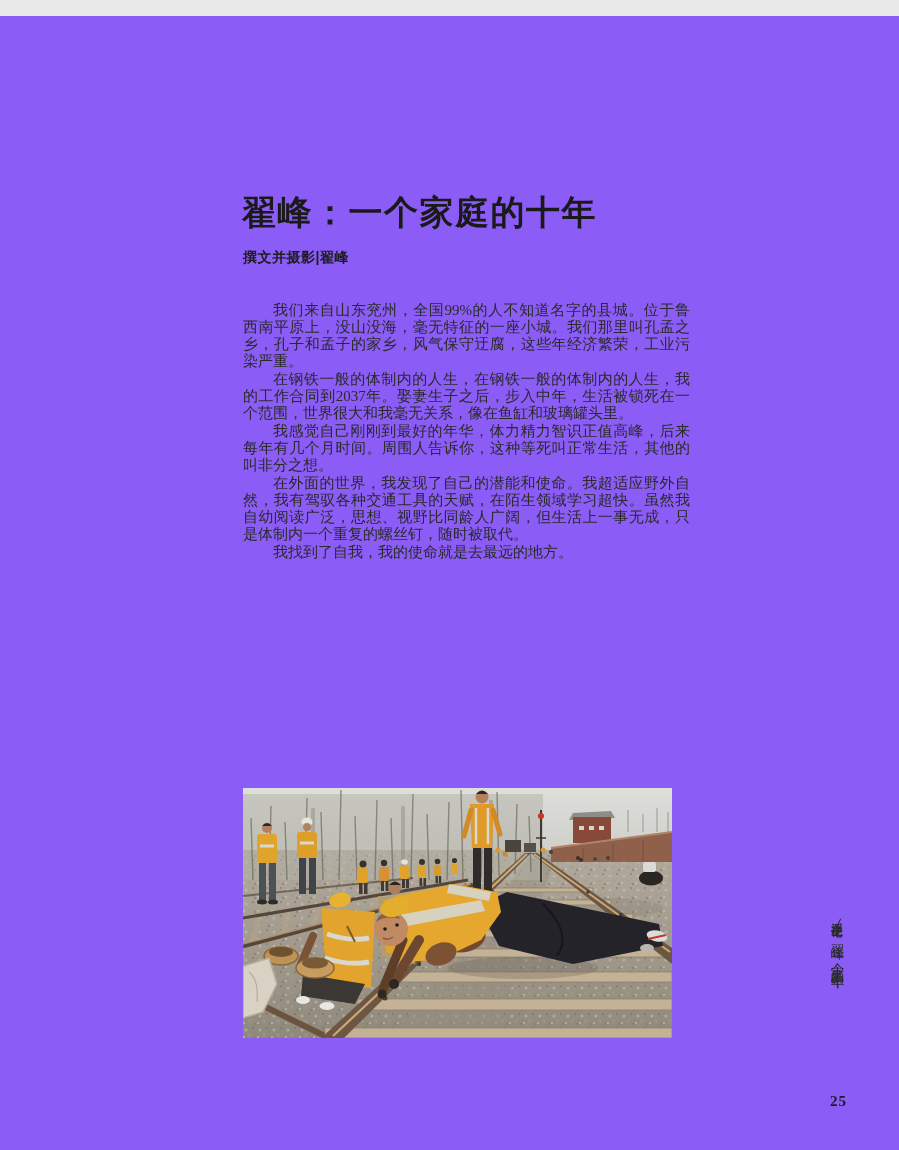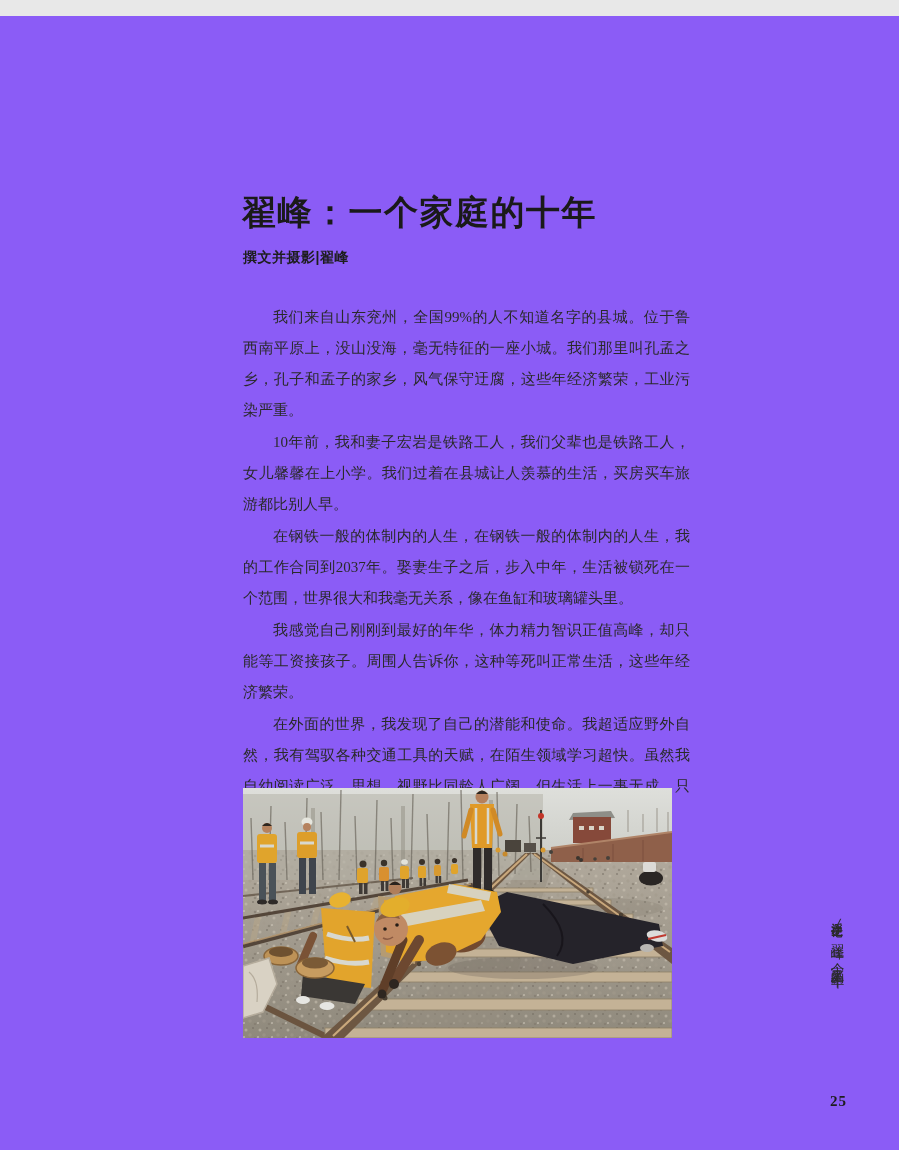--- a/index.html
+++ b/index.html
@@ -13,21 +13,21 @@
     font-size:34px;font-weight:700;letter-spacing:1.5px;color:#1a1a1a;
     font-family:"Liberation Serif","DejaVu Serif",serif;white-space:nowrap;
   }
   .article-byline{
     position:absolute;left:243px;top:233px;
     font-family:"Liberation Sans","DejaVu Sans",sans-serif;
     font-size:14px;font-weight:700;letter-spacing:0.5px;color:#1d1d1d;text-align:center;
   }
   .article-body{
     position:absolute;left:243px;top:286px;width:447px;
-    font-size:15px;line-height:31px;text-align:justify;color:#2a2a2a;
+    font-size:15px;line-height:17px;text-align:justify;color:#2a2a2a;
   }
   .article-body p{margin:0 0 1px 0;text-indent:2em;}
   .photo-figure{
     position:absolute;left:243px;top:772px;width:429px;height:250px;margin:0;
   }
   .photo-figure svg{display:block;}
   .spine{
     position:absolute;left:829px;top:898px;height:186px;
     writing-mode:vertical-rl;text-orientation:upright;
     color:#2a2a2a;line-height:1;white-space:nowrap;
@@ -48,23 +48,22 @@
 <body>
 
 <div class="page">
 
   <h1 class="article-title">翟峰：一个家庭的十年</h1>
 
   <div class="article-byline">撰文并摄影|翟峰</div>
 
   <div class="article-body">
     <p>我们来自山东兖州，全国99%的人不知道名字的县城。位于鲁西南平原上，没山没海，毫无特征的一座小城。我们那里叫孔孟之乡，孔子和孟子的家乡，风气保守迂腐，这些年经济繁荣，工业污染严重。</p>
-    <p>10年前，我和妻子宏岩是铁路工人，我们父辈也是铁路工人，女儿馨馨在上小学。我们过着在县城让人羡慕的生活，买房买车旅游都比别人早。</p>
     <p>在钢铁一般的体制内的人生，在钢铁一般的体制内的人生，我的工作合同到2037年。娶妻生子之后，步入中年，生活被锁死在一个范围，世界很大和我毫无关系，像在鱼缸和玻璃罐头里。</p>
-    <p>我感觉自己刚刚到最好的年华，体力精力智识正值高峰，却只能等工资接孩子。周围人告诉你，这种等死叫正常生活，这些年经济繁荣。</p>
+    <p>我感觉自己刚刚到最好的年华，体力精力智识正值高峰，后来每年有几个月时间。周围人告诉你，这种等死叫正常生活，其他的叫非分之想。</p>
     <p>在外面的世界，我发现了自己的潜能和使命。我超适应野外自然，我有驾驭各种交通工具的天赋，在陌生领域学习超快。虽然我自幼阅读广泛，思想、视野比同龄人广阔，但生活上一事无成，只是体制内一个重复的螺丝钉，随时被取代。</p>
     <p>我找到了自我，我的使命就是去最远的地方。</p>
   </div>
 
   <figure class="photo-figure" role="img" aria-label="铁路工人在铁轨上作业：前景一名穿黄色反光背心的工人趴撑在钢轨之间，远处一排工人沿铁路线站立，右侧为砖墙和小房子">
     <svg width="429" height="250" viewBox="0 0 429 250">
       <defs>
         <linearGradient id="skyGrad" x1="0" y1="0" x2="0" y2="1">
           <stop offset="0" stop-color="#dedfdb"></stop>
             <stop offset="1" stop-color="#cdcec8"></stop>

